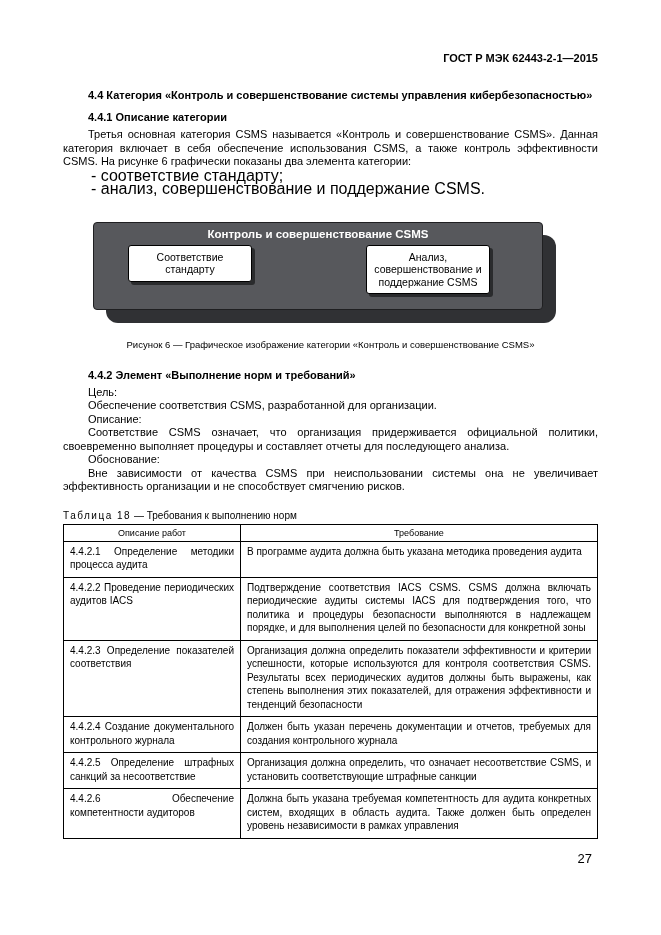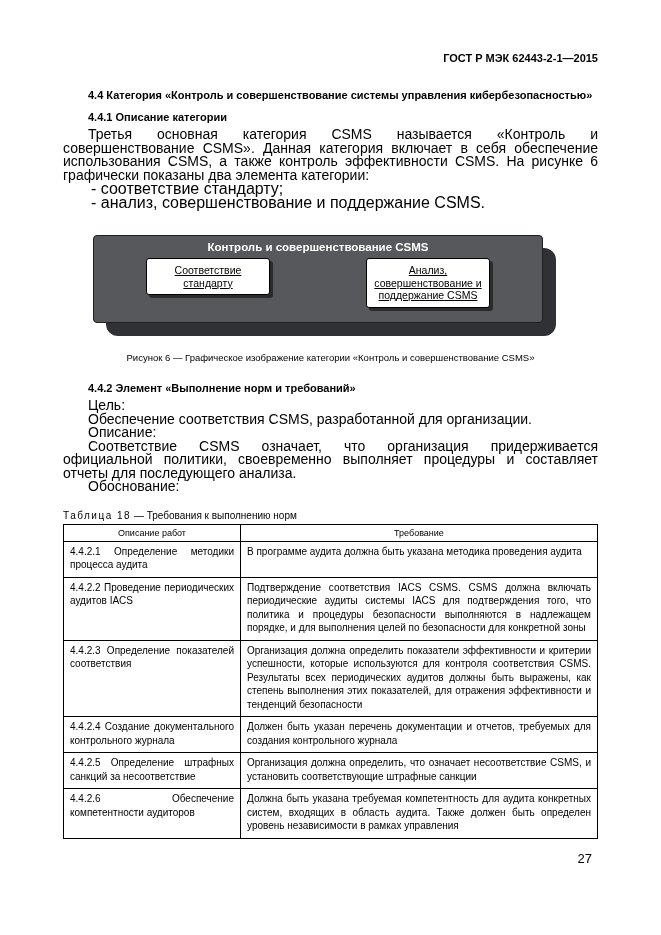--- a/index.html
+++ b/index.html
@@ -5,35 +5,35 @@
   * { margin:0; padding:0; box-sizing:border-box; }
   html, body { background:#e9e9e9; }
   body { font-family:"Liberation Sans", sans-serif; color:#000; }
   .page {
     width:661px; min-height:935px; margin:0 auto; background:#fff;
     padding:52px 63px 30px 63px; position:relative; overflow:hidden;
   }
   .doc-header { text-align:right; font-weight:bold; font-size:11px; margin-bottom:24px; }
   .h-bold { font-weight:bold; font-size:11px; line-height:14px; text-indent:25px; margin-bottom:8px; text-align:justify; }
   .h-sub  { font-weight:bold; font-size:11px; line-height:14px; text-indent:25px; margin-bottom:4px; }
-  .para   { font-size:14px; line-height:13.5px; text-align:justify; text-indent:25px; }
+  .para   { font-size:11px; line-height:13.5px; text-align:justify; text-indent:25px; }
   .bullet { font-size:16px; line-height:13.5px; padding-left:28px; }
 
   
   .figure-wrap { margin:26px 0 0 30px; position:relative; width:465px; height:101px; }
   .fig-shadow {
     position:absolute; left:13px; top:13px; width:450px; height:88px;
     background:var(--fig-shadow, #303134); border-radius:12px;
   }
   .fig-container {
     position:absolute; left:0; top:0; width:450px; height:88px;
     background:var(--fig-container, #57585c); border-radius:4px; border:1px solid #1f1f21;
   }
   .fig-title { color:#fff; font-weight:bold; font-size:11.5px; text-align:center; padding-top:5px; }
-  .fig-boxes { display:flex; justify-content:space-between; padding:5px 52px 0 52px; align-items:flex-start;text-decoration:underline; }
+  .fig-boxes { display:flex; justify-content:space-between; padding:5px 52px 0 34px; align-items:flex-start; }
   .fig-box {
     background:#fff; border:1px solid #000; border-radius:3px;
     box-shadow:3px 3px 0 var(--fig-box-shadow, #2a2b2d);
     font-size:10.5px; line-height:12.5px; text-align:center; padding:5px 4px; width:124px;
   }
   .fig-caption { text-align:center; font-size:9.5px; margin:16px 0 18px; }
 
   
   .tbl-caption { font-size:10px; margin:16px 0 3px; }
   .tbl-caption .cap-label { letter-spacing:1.5px; }
@@ -70,20 +70,21 @@
   </div>
 
   <p class="fig-caption">Рисунок 6 — Графическое изображение категории «Контроль и совершенствование CSMS»</p>
 
   <p class="h-sub">4.4.2 Элемент «Выполнение норм и требований»</p>
   <p class="para">Цель:</p>
   <p class="para">Обеспечение соответствия CSMS, разработанной для организации.</p>
   <p class="para">Описание:</p>
   <p class="para">Соответствие CSMS означает, что организация придерживается официальной политики, своевременно выполняет процедуры и составляет отчеты для последующего анализа.</p>
   <p class="para">Обоснование:</p>
+  <p class="para">Вне зависимости от качества CSMS при неиспользовании системы она не увеличивает эффективность организации и не способствует смягчению рисков.</p>
 
   <p class="tbl-caption">
     <span class="cap-label">Таблица 18</span><span> — Требования к выполнению норм</span>
   </p>
 
   <table class="req-table">
     <colgroup>
         <col class="c-work">
         <col class="c-req">
       </colgroup>

